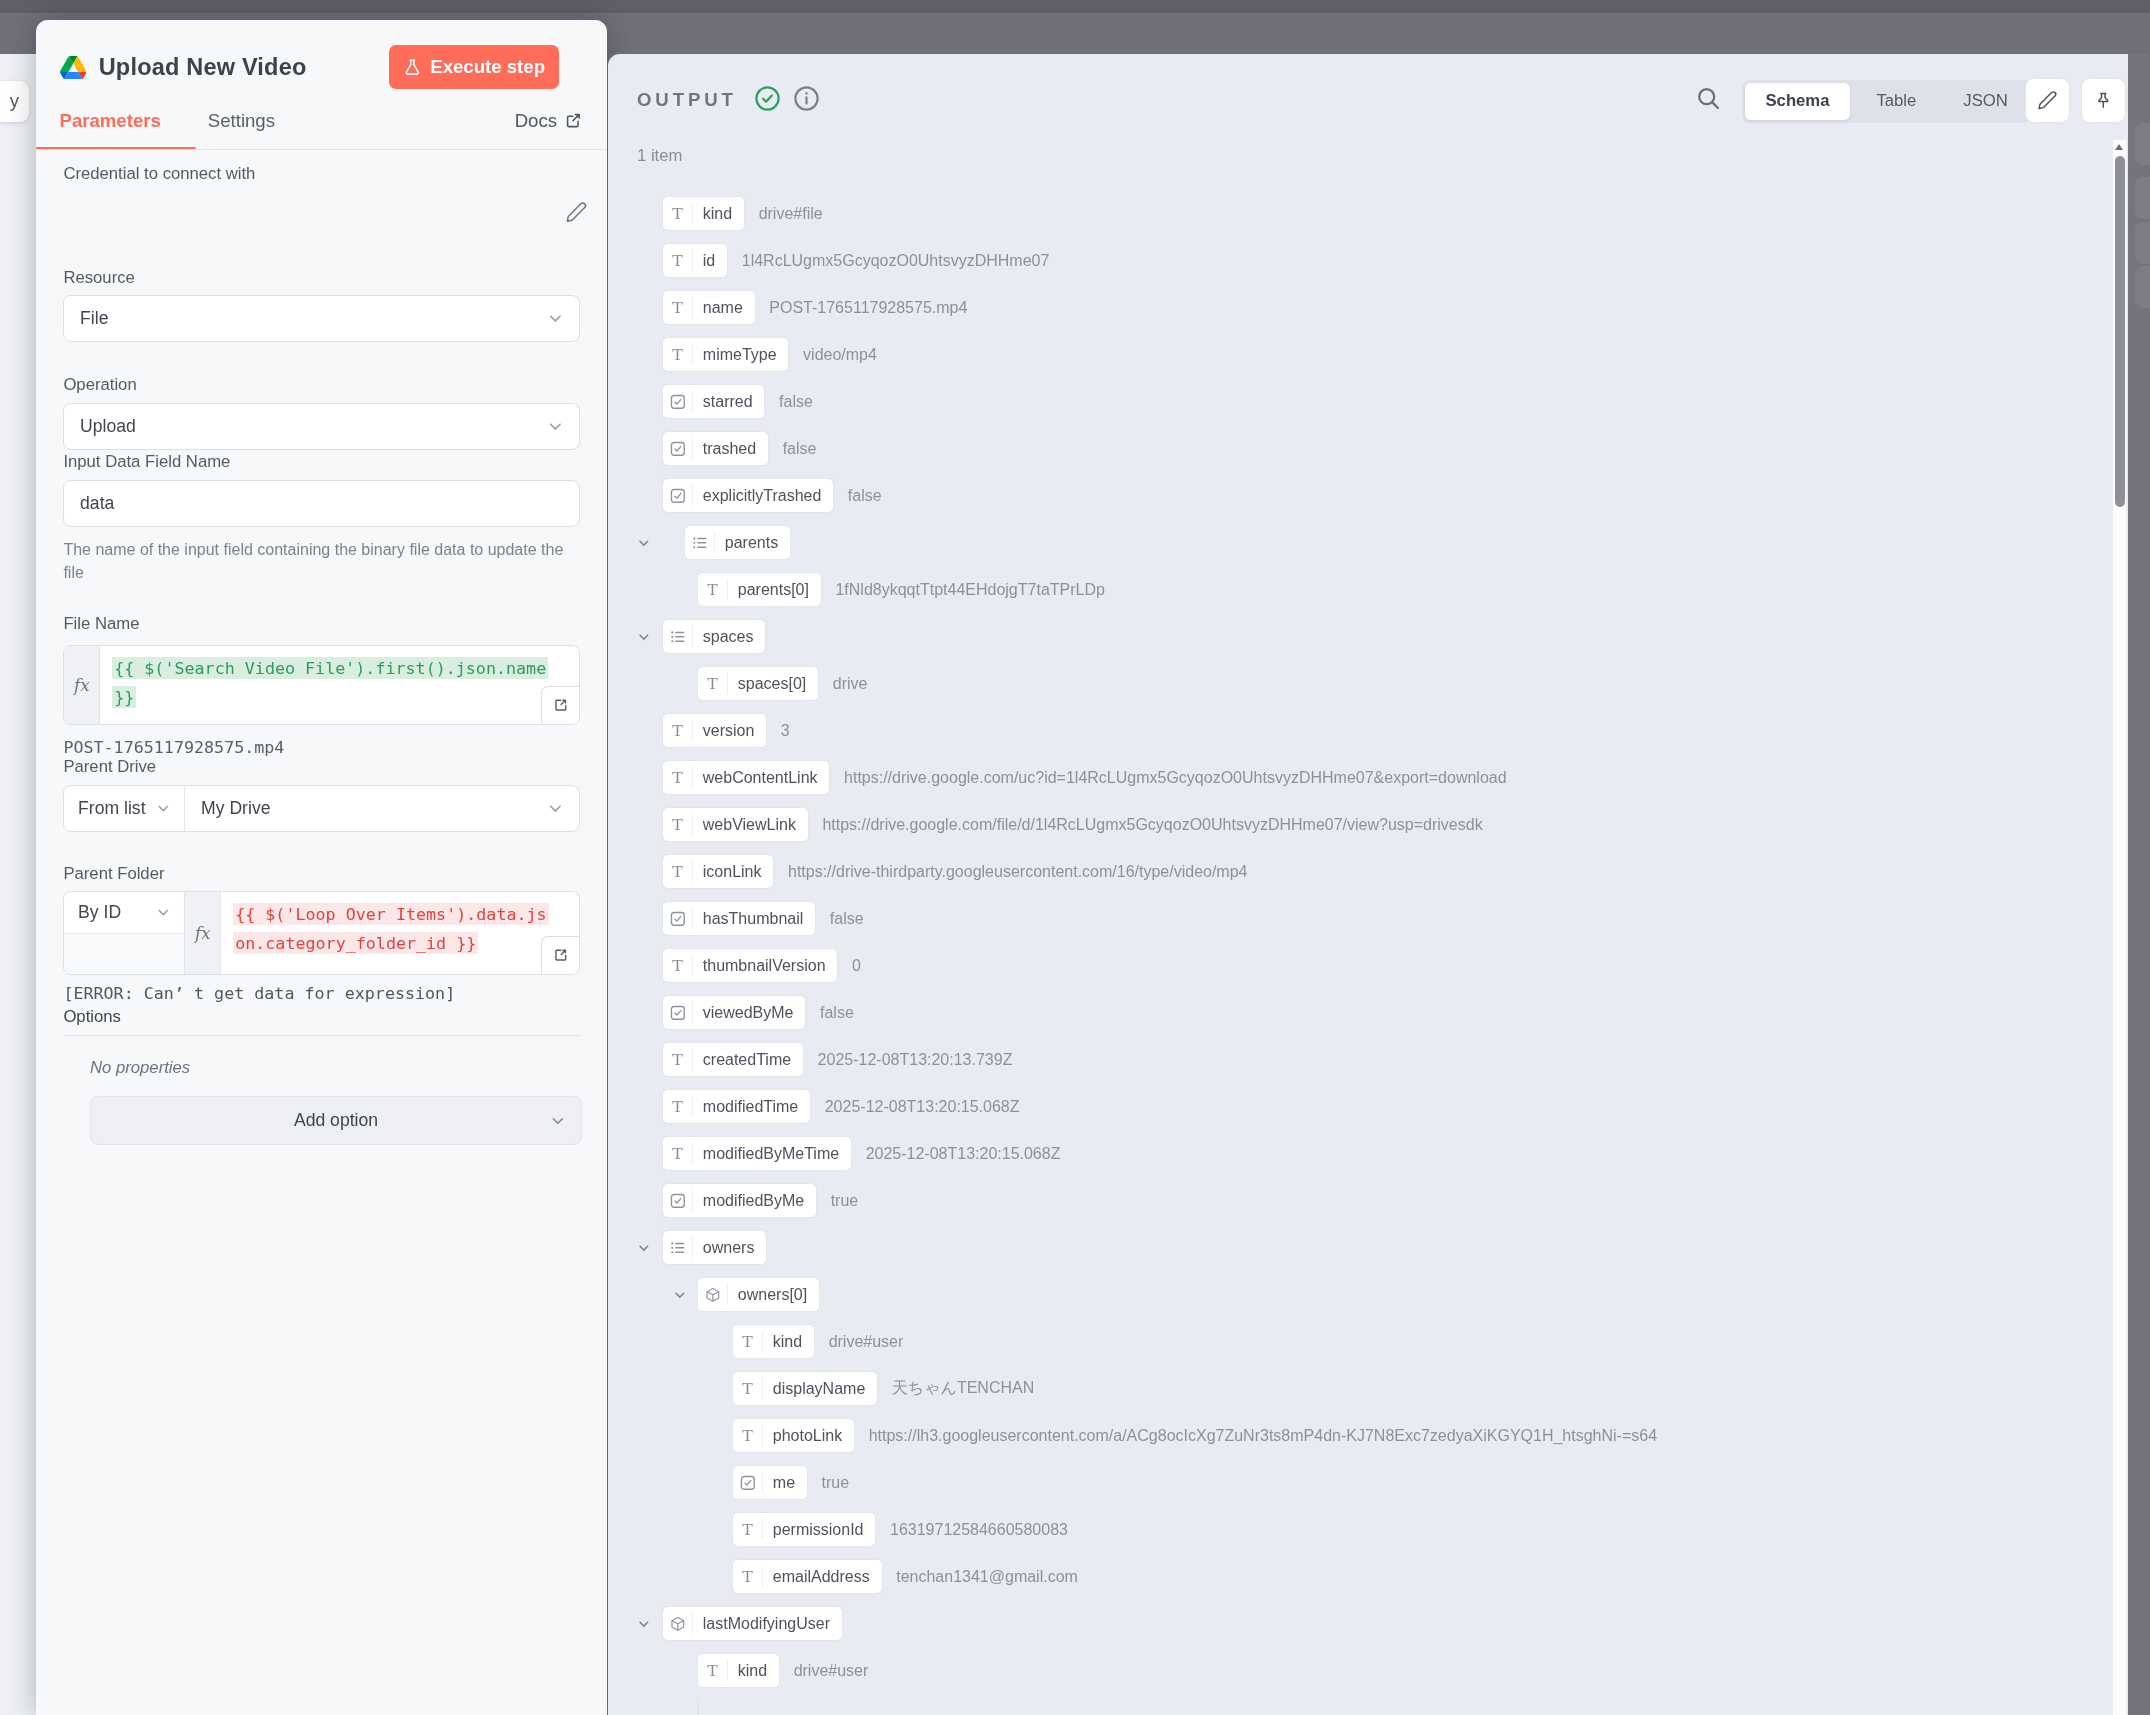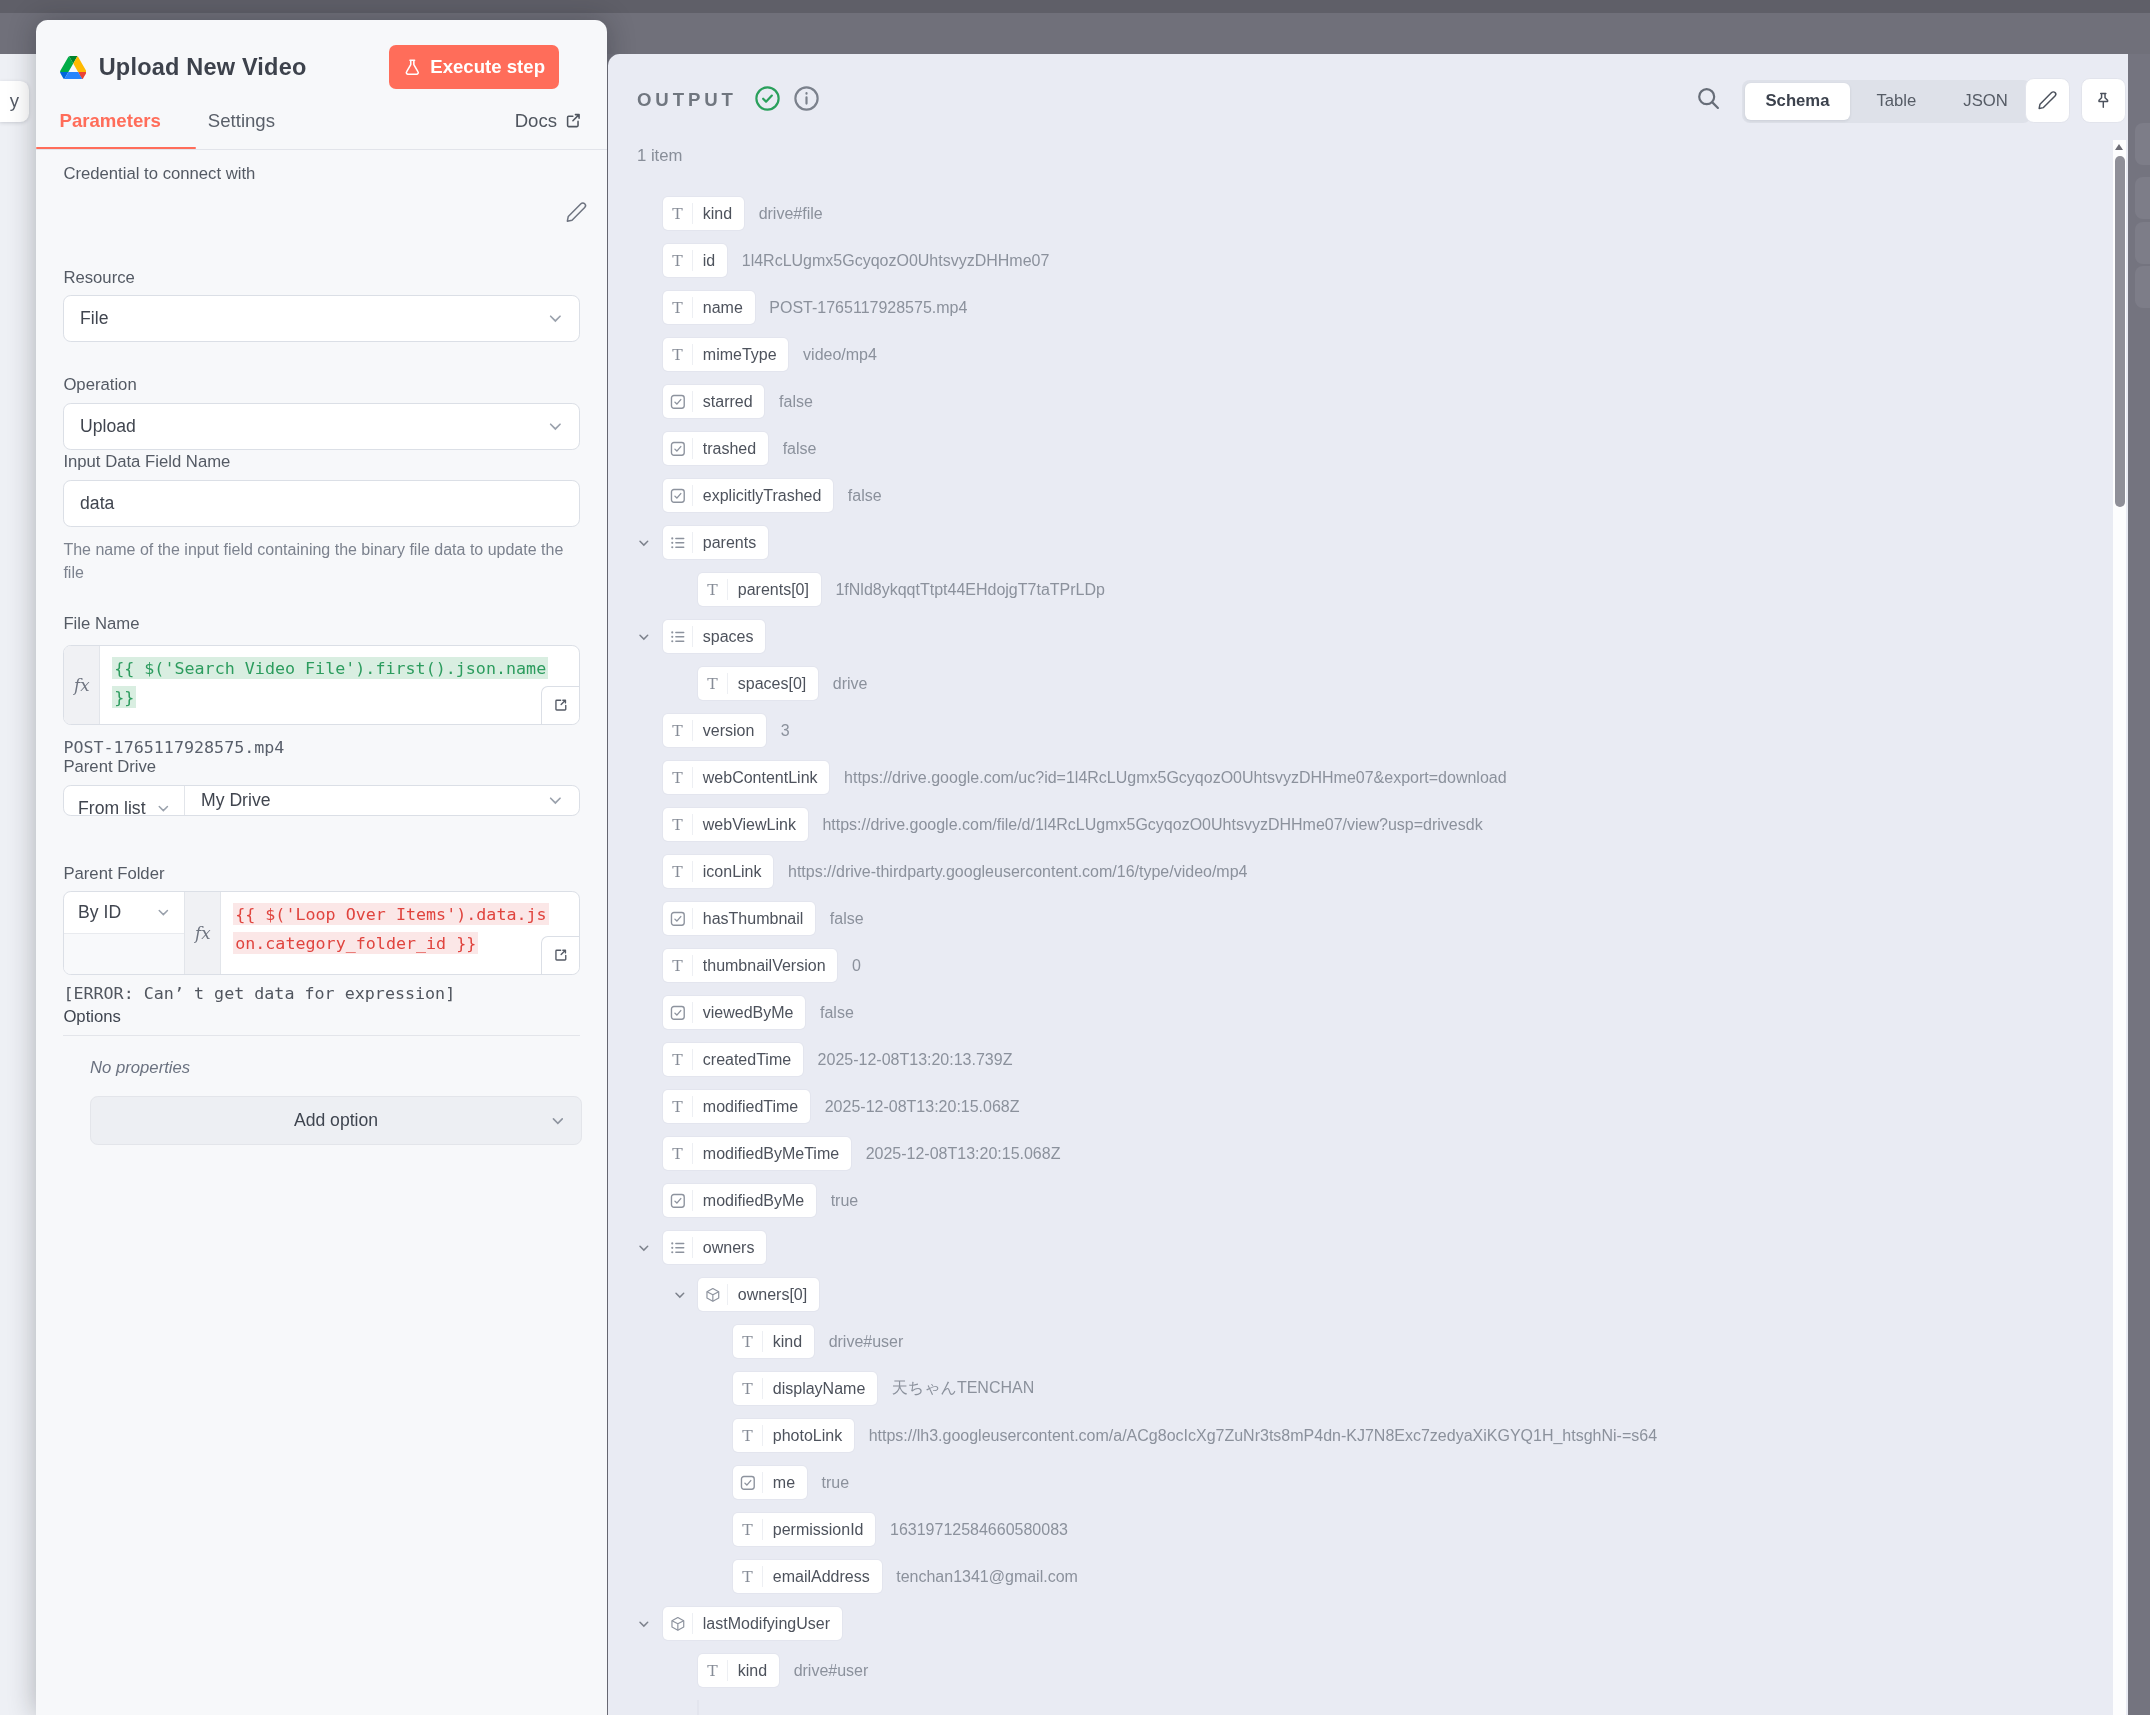--- a/index.html
+++ b/index.html
@@ -188,21 +188,21 @@
           <svg width="15.7" height="15.7" viewBox="0 0 16 16" fill="none" stroke="#555b66" stroke-width="1.4" stroke-linecap="round" stroke-linejoin="round">
             <path d="M13 8.5v4a.8.8 0 0 1-.8.8H3.8a.8.8 0 0 1-.8-.8V4.1a.8.8 0 0 1 .8-.8h4"></path>
               <path d="M10 3.3h2.7V6M12.6 3.4 8.3 7.7"></path>
           </svg>
         </div>
       </div>
     </div>
     <div class="result mono" style="top:717px;">POST-1765117928575.mp4</div>
 
     <div class="flabel" style="top:737px;">Parent Drive</div>
-    <div class="combo" style="top:765px;height:31px;">
+    <div class="combo" style="top:765px;height:47px;">
       <div class="mode">
         <span>From list</span>
         <span class="chev">
           <svg width="14.7" height="14.7" viewBox="0 0 16 16" fill="none" stroke="#9aa1ac" stroke-width="1.6" stroke-linecap="round">
               <path d="m3.5 6 4.5 4.5L12.5 6"></path>
             </svg>
         </span>
       </div>
       <div class="val">
         <span>My Drive</span>
@@ -360,21 +360,21 @@
             <span class="icel">
               <svg width="15.7" height="15.7" viewBox="0 0 16 16" fill="none" stroke="#8d939e" stroke-width="1.4">
                 <rect x="1.5" y="1.5" width="13" height="13" rx="2.5"></rect>
                 <path d="m5 8.3 2 2 4-4.6" stroke-linecap="round" stroke-linejoin="round"></path>
               </svg>
             </span>
             <span class="keyt">explicitlyTrashed</span>
           </span>
           <span class="valt">false</span>
         </div>
-        <div class="srow" style="padding-left: 55px;">
+        <div class="srow" style="padding-left: 77px;">
           <span class="tchev" style="left: 29px;">
             <svg width="13.7" height="13.7" viewBox="0 0 16 16" fill="none" stroke="#7d828c" stroke-width="1.7" stroke-linecap="round">
               <path d="m3.5 6 4.5 4.5L12.5 6"></path>
             </svg>
           </span>
           <span class="pill">
             <span class="icel">
               <svg width="15.7" height="15.7" viewBox="0 0 16 16">
                 <g stroke="#8d939e" stroke-width="1.5" stroke-linecap="round">
                   <line x1="6" y1="3.5" x2="14" y2="3.5"></line>

